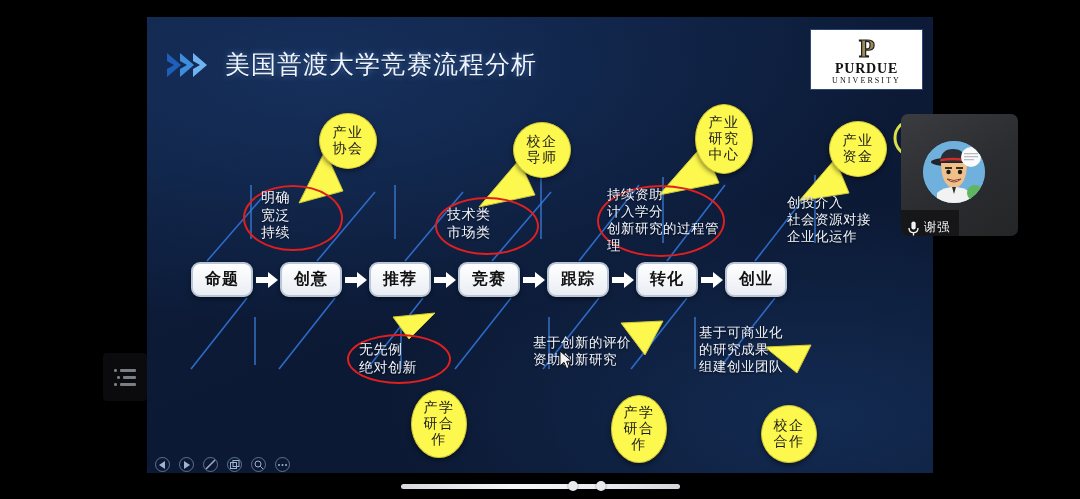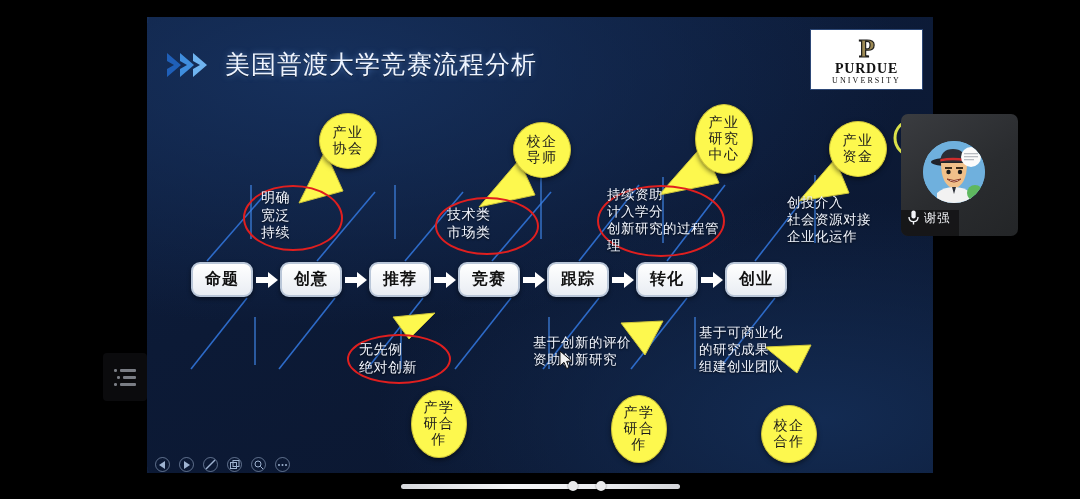--- a/index.html
+++ b/index.html
@@ -120,21 +120,21 @@
     background: linear-gradient(145deg, #3a3c40 0%, #2a2c2f 55%, #232527 100%);
     border-radius: 7px; overflow: hidden;
   }
   #avatar {
     position: absolute; left: 22px; top: 27px; width: 62px; height: 62px; border-radius: 50%;
     background: #6fb0dd; overflow: hidden;
   }
   #name-chip {
     position: absolute; left: 0; bottom: 0; height: 26px;
     background: rgba(18,18,20,.82);
-    display: flex; align-items: flex-start; gap: 5px; padding: 0 9px 0 7px;
+    display: flex; align-items: flex-end; gap: 5px; padding: 0 9px 0 7px;
   }
   #name-chip .nm { color: #f4f6f9; font-size: 12.5px; letter-spacing: .5px; }
   #ring { position: absolute; left: 893px; top: 118px; width: 16px; height: 40px; overflow:hidden; }
 
   
   #bottom-bar {
     position: absolute; left: 0; top: 473px; width: 1080px; height: 26px; background: #000;
     display: flex; align-items: center; justify-content: center;
   }
   #track { position: relative; width: 279px; height: 5px; border-radius: 3px;

